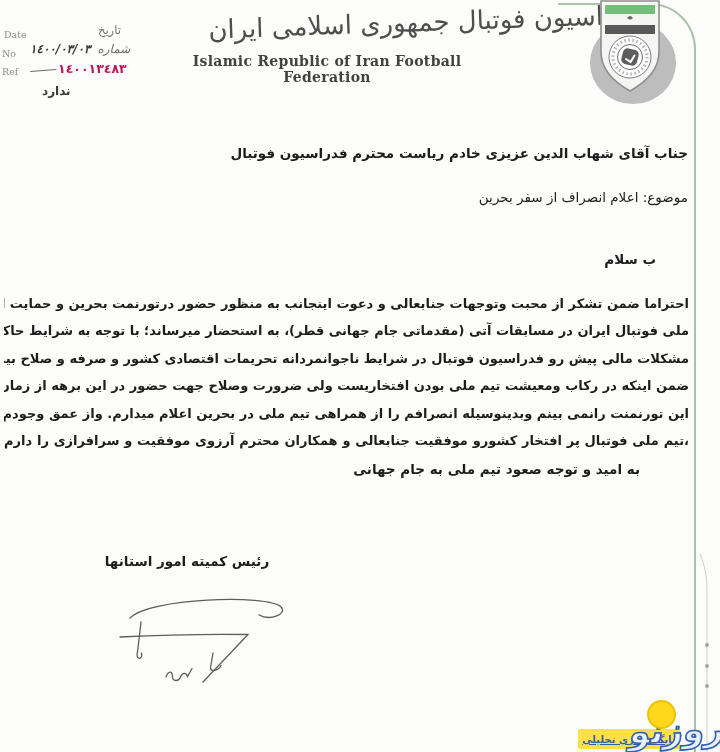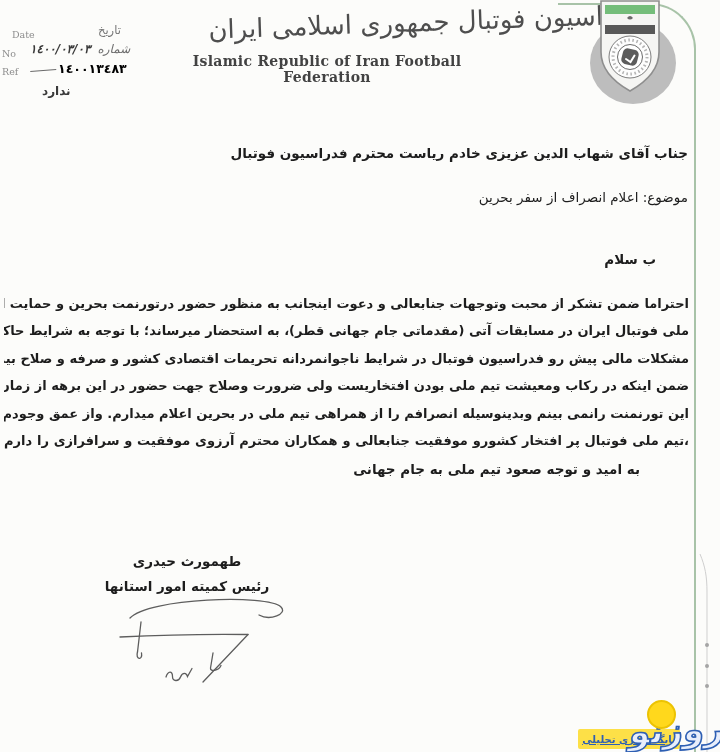--- a/index.html
+++ b/index.html
@@ -10,27 +10,27 @@
   }
   .fa{direction:rtl;unicode-bidi:plaintext;}
   
   .border-green{
     position:absolute;left:558px;top:3px;width:136px;height:760px;
     border-top:2px solid #a8c3a8;border-right:2px solid #a8c3a8;
     border-top-right-radius:46px;pointer-events:none;
   }
   
   .m-en{position:absolute;color:#8d8d8d;font-size:9.5px;font-family:"DejaVu Serif",serif;}
-  .m-date-en{left:12px;top:29px;}
+  .m-date-en{left:4px;top:29px;}
   .m-no-en{left:2px;top:48px;text-align:center;}
   .m-ref-en{left:2px;top:66px;}
   .m-tarikh{position:absolute;left:98px;top:23px;color:#777;font-size:11.5px;}
   .m-no-row{position:absolute;left:30px;top:42px;font-size:12px;font-weight:bold;color:#3a3a3a;direction:rtl;font-style:italic;}
   .m-no-row .lbl{color:#6f6f6f;font-weight:normal;margin-left:3px;}
-  .m-ref-row{position:absolute;left:30px;top:61px;font-size:12.5px;font-weight:bold;color:#000000;direction:rtl;}
+  .m-ref-row{position:absolute;left:30px;top:61px;font-size:12.5px;font-weight:bold;color:#be185d;direction:rtl;}
   .m-ref-tail{display:inline-block;width:26px;height:7px;border-bottom:1.3px solid #6a6a6a;margin-right:2px;transform:translateY(-2px) rotate(-4deg);}
   .m-attach{position:absolute;left:42px;top:84px;font-size:12px;font-weight:bold;color:#3a3a3a;}
   
   .title-fa{
     position:absolute;left:185px;top:7px;width:480px;text-align:center;
     font-size:26px;color:#4e4e4e;transform:rotate(-2deg);
   }
   .title-en{
     position:absolute;left:166px;top:53px;width:322px;text-align:center;
     font-family:"DejaVu Serif",serif;font-weight:bold;font-size:14px;
@@ -118,21 +118,20 @@
     <div class="bl">ملی فوتبال ایران در مسابقات آتی (مقدماتی جام جهانی قطر)، به استحضار میرساند؛ با توجه به شرایط حاکم و</div>
     <div class="bl">مشکلات مالی پیش رو فدراسیون فوتبال در شرایط ناجوانمردانه تحریمات اقتصادی کشور و صرفه و صلاح بیت المال،</div>
     <div class="bl">ضمن اینکه در رکاب ومعیشت تیم ملی بودن افتخاریست ولی ضرورت وصلاح جهت حضور در این برهه از زمان در</div>
     <div class="bl">این تورنمنت رانمی بینم وبدینوسیله انصرافم را از همراهی تیم ملی در بحرین اعلام میدارم. واز عمق وجودم برای</div>
     <div class="bl">،تیم ملی فوتبال پر افتخار کشورو موفقیت جنابعالی و همکاران محترم آرزوی موفقیت و سرافرازی را دارم</div>
   </div>
 
   <div class="closing fa">به امید و توجه صعود تیم ملی به جام جهانی</div>
 
   <div class="signer">
-    <div class="fa">طهمورث حیدری</div>
     <div class="fa">رئیس کمیته امور استانها</div>
   </div>
 
   <svg class="signature" width="220" height="112" viewBox="0 0 220 112">
     <g fill="none" stroke="#424242" stroke-width="1.3" stroke-linecap="round" opacity="0.85">
       <path d="M30,26 C48,6 168,2 181,15 C188,22 170,29 159,23"></path>
       <path d="M41,30 L37.5,60"></path>
       <path d="M37.5,60 c-2.5,7.5 5.5,9 4,1"></path>
       <path d="M20,45 C60,43 110,42 148,42.5"></path>
       <path d="M148,42.5 L103,90"></path>

